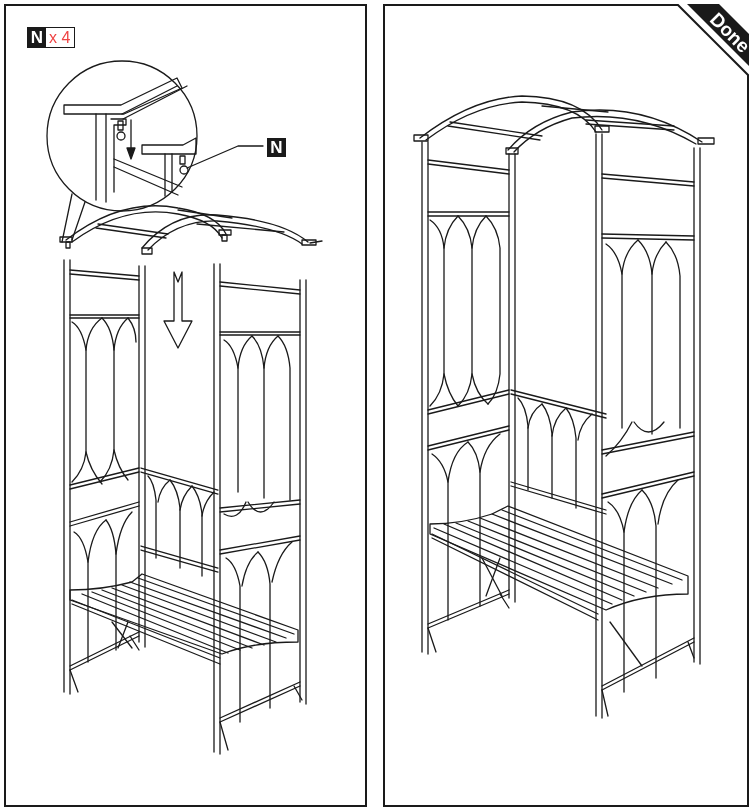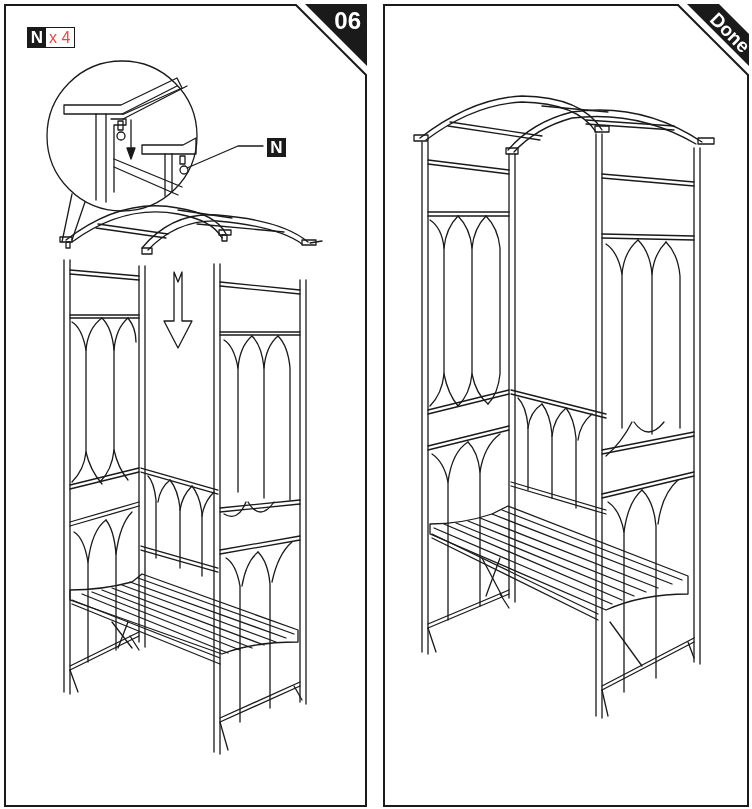--- a/index.html
+++ b/index.html
@@ -172,28 +172,20 @@
     </g>
   </svg>
 
   <div class="badge">
     <span class="letter">N</span>
     <span class="qty">x 4</span>
   </div>
 
   <div class="callout">N</div>
 
-  <div class="corner">
-    <svg width="72" height="72" viewBox="0 0 72 72">
-      <polygon points="0,0 72,0 72,72" fill="#ffffff"></polygon>
-      <line x1="0" y1="0" x2="72" y2="72" stroke="#1a1a1a" stroke-width="2"></line>
-      <polygon points="10,0 72,0 72,62" fill="#1a1a1a"></polygon>
-    </svg>
-    <span class="step-num">06</span>
-  </div>
 </div>
 
 <div class="panel" id="panel-done">
 
   <svg class="art" width="366" height="803" viewBox="383 4 366 803">
     <g fill="none" stroke="#1a1a1a" stroke-width="1.3" stroke-linejoin="round" stroke-linecap="round">
 
       <g>
         <path d="M418 136 Q470 96 520 94 Q580 95 600 128"></path>
         <path d="M424 138 Q472 102 520 100 Q575 101 594 130"></path>

